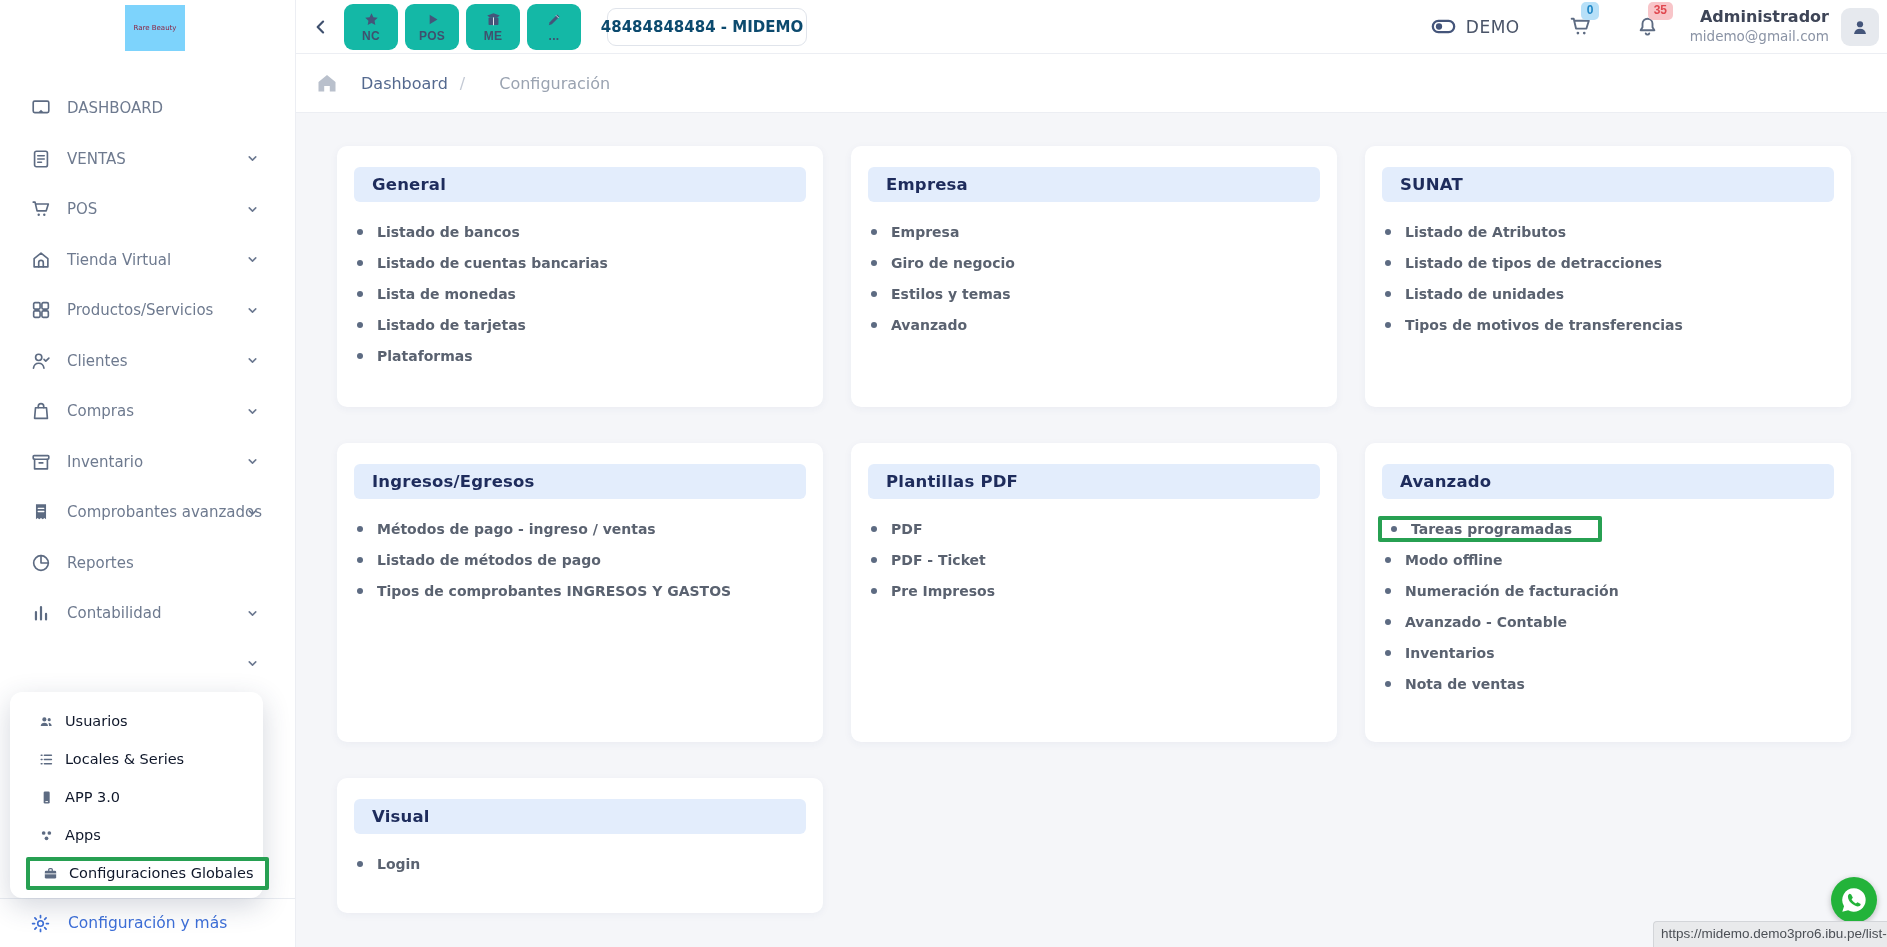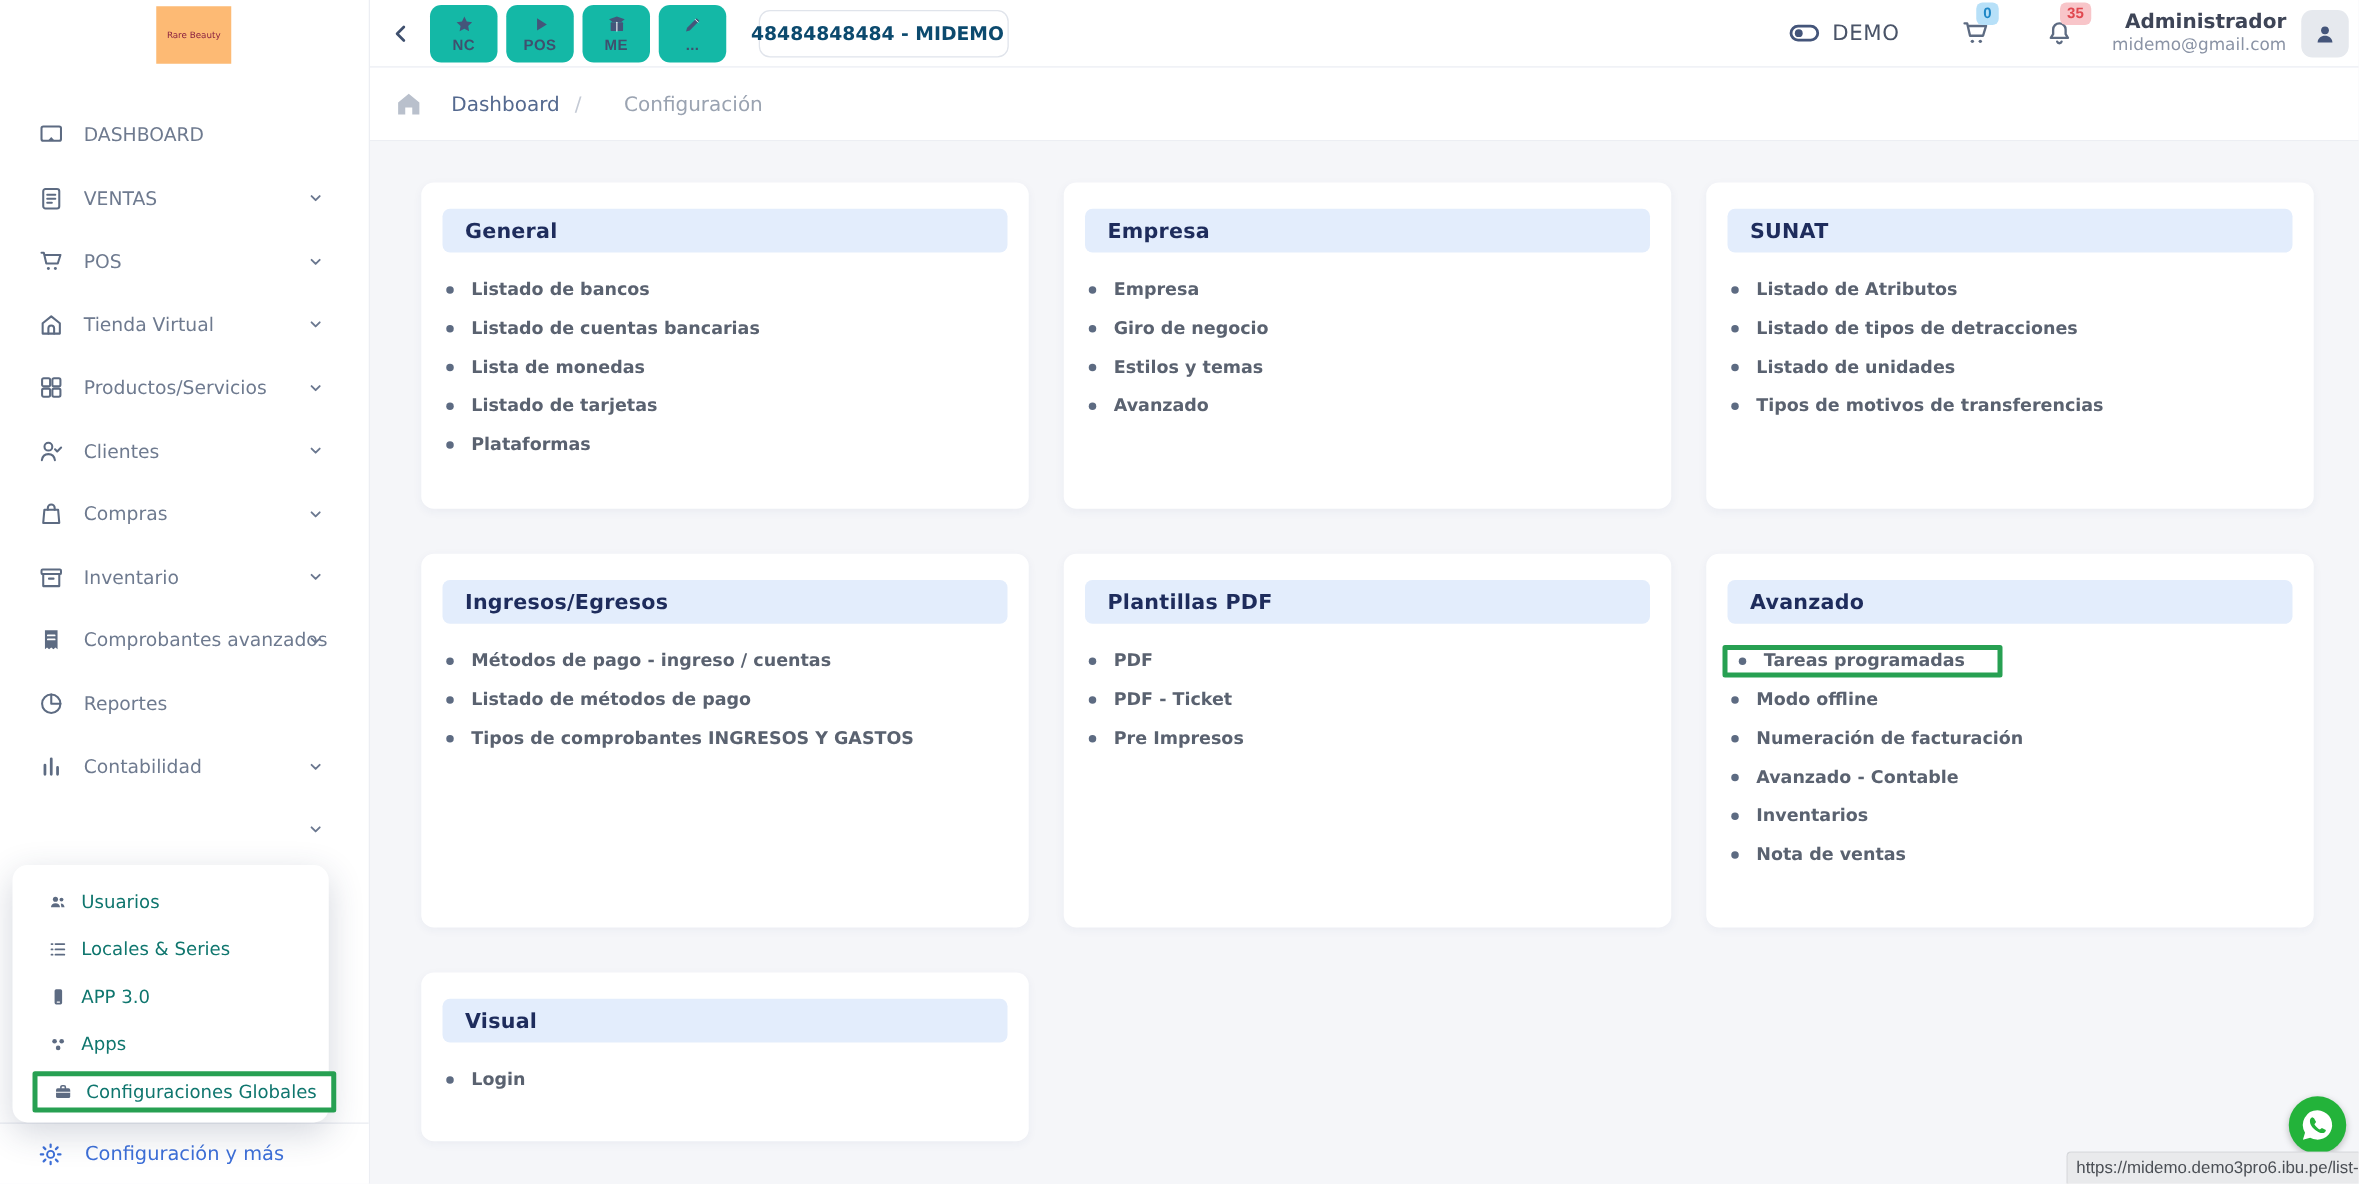--- a/index.html
+++ b/index.html
@@ -3,39 +3,39 @@
 <meta charset="utf-8">
 <style>
   html,body{margin:0;padding:0;width:1887px;height:947px;overflow:hidden;
     font-family:"DejaVu Sans","Liberation Sans",sans-serif;background:#f5f6f9;position:relative;}
   *{box-sizing:border-box;}
   .ic{display:inline-block;vertical-align:middle;}
 
   
   .sidebar{position:absolute;left:0;top:0;width:296px;height:947px;background:#fff;
     border-right:1px solid #eceef3;z-index:3;}
-  .logo-box{position:absolute;left:125px;top:5px;width:60px;height:46px;background:#fdba74;
+  .logo-box{position:absolute;left:125px;top:5px;width:60px;height:46px;background:#7dd3fc;
     display:flex;align-items:center;justify-content:center;}
   .logo-text{font-size:7px;color:#8b2240;white-space:nowrap;}
   .side-menu{position:absolute;top:83px;left:0;right:0;}
   .side-item{height:50.5px;display:flex;align-items:center;padding-left:30px;position:relative;
     color:#6e7a8f;cursor:pointer;}
   .side-item .mico{width:22px;height:22px;color:#5d6b82;margin-right:15px;flex:none;}
   .side-label{font-size:15px;}
   .side-item .chev{position:absolute;right:21px;top:50%;margin-top:-6.5px;width:13px;height:13px;color:#6b7890;}
   .side-footer{position:absolute;left:0;right:0;bottom:0;height:49px;border-top:1px solid #e9ecf1;
     display:flex;align-items:center;padding-left:30px;color:#3d6fd8;background:#fff;cursor:pointer;}
   .side-footer .mico{width:21px;height:21px;margin-right:17px;color:#3d6fd8;}
   .side-footer-label{font-size:15.5px;}
 
   
   .popup{position:absolute;left:10px;top:692px;width:253px;height:206px;background:#fff;
     border-radius:12px;box-shadow:0 8px 28px rgba(40,55,90,.20);z-index:4;padding-top:10px;}
   .pop-item{height:38px;display:flex;align-items:center;padding-left:28px;cursor:pointer;}
-  .pop-wrap{display:flex;align-items:flex-end;color:#0f766e;}
+  .pop-wrap{display:flex;align-items:center;color:#0f172a;}
   .pop-wrap .mico{width:17px;height:17px;color:#5d6b82;margin-right:10px;flex:none;}
   .pop-label{font-size:14.5px;white-space:nowrap;}
   .pop-item.hl .pop-wrap{border:4px solid #27a052;border-radius:2px;padding:4px 12px 4px 12px;margin-left:-12px;background:#fff;}
 
   
   .topbar{position:absolute;left:296px;top:0;width:1591px;height:54px;background:#fff;
     border-bottom:1px solid #eceef3;display:flex;align-items:center;z-index:2;padding:0 8px 0 12px;}
   .back-btn{width:26px;height:30px;display:flex;align-items:center;justify-content:center;color:#3f506e;cursor:pointer;background:none;border:none;padding:0;}
   .back-btn .ic{width:20px;height:20px;}
   .tb-actions{display:flex;gap:7px;margin-left:10px;}
@@ -484,21 +484,21 @@
         </ul>
       </article>
       <article class="card">
         <div class="card-head">
           <span class="card-title">Ingresos/Egresos</span>
         </div>
         <ul class="card-list">
           <li class="card-item">
             <span class="item-wrap">
               <span class="bullet"></span>
-              <span class="item-label">Métodos de pago - ingreso / cuentas</span>
+              <span class="item-label">Métodos de pago - ingreso / ventas</span>
             </span>
           </li>
           <li class="card-item">
             <span class="item-wrap">
               <span class="bullet"></span>
               <span class="item-label">Listado de métodos de pago</span>
             </span>
           </li>
           <li class="card-item">
             <span class="item-wrap">

